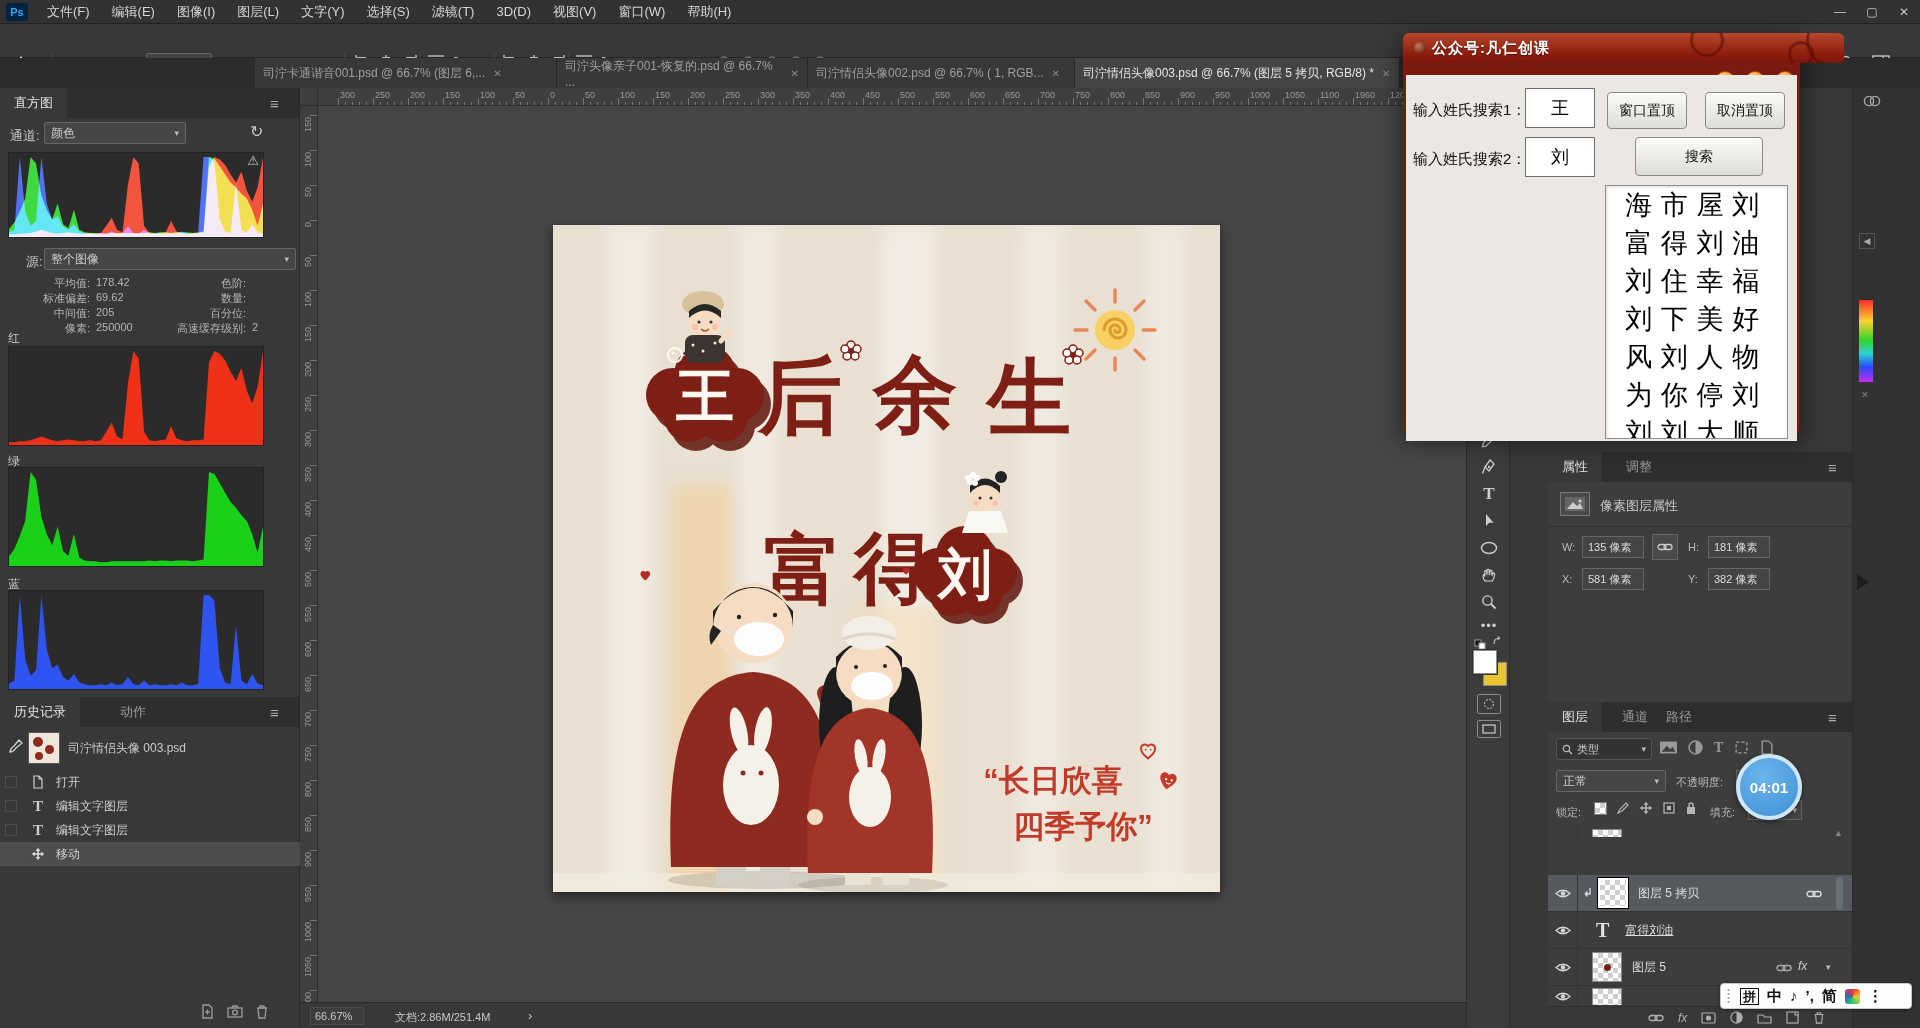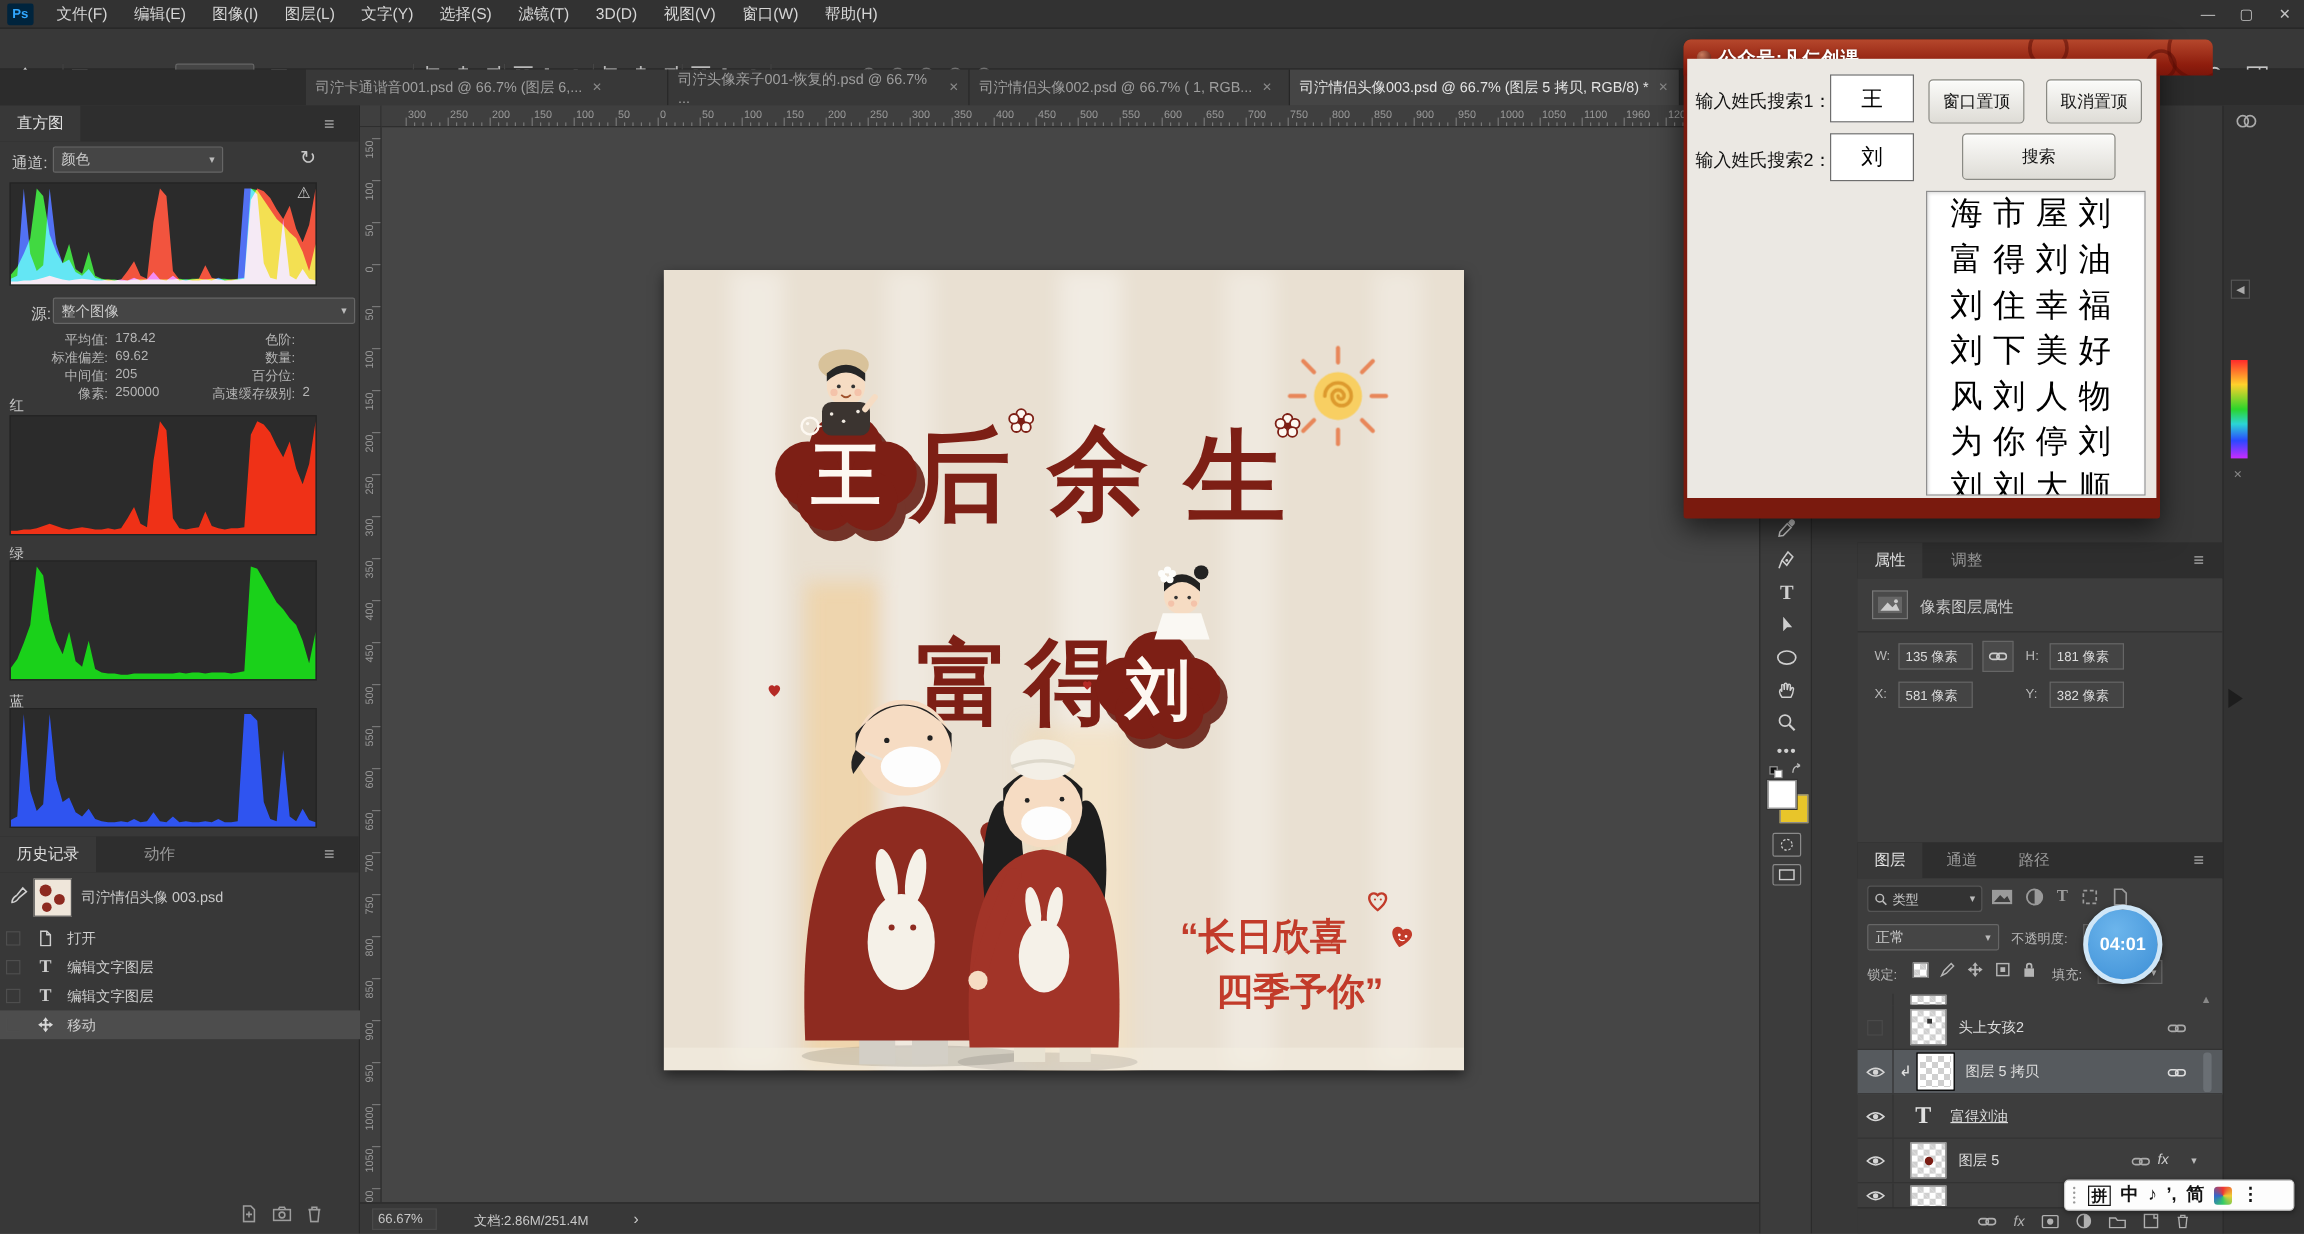--- a/index.html
+++ b/index.html
@@ -64,21 +64,21 @@
   .lrow .eyewell{width:30px;height:100%;border-right:1px solid #333;display:flex;align-items:center;justify-content:center;flex:none}
   .thumb{width:30px;height:30px;flex:none;background:#fff;border:1px solid #888;position:relative}
   .checker{background-color:#fff;background-image:linear-gradient(45deg,#cfcfcf 25%,transparent 25%,transparent 75%,#cfcfcf 75%),linear-gradient(45deg,#cfcfcf 25%,transparent 25%,transparent 75%,#cfcfcf 75%);background-size:10px 10px;background-position:0 0,5px 5px}
   .lname{font-size:12px;color:#ddd;margin-left:10px;white-space:nowrap}
   
   #dialog{left:1403px;top:33px;width:397px;height:399px;z-index:60;box-shadow:0 8px 24px rgba(0,0,0,.6);border-radius:6px 6px 2px 2px;background:#7a1a0e}
   #dlgtitle{position:absolute;left:0;top:0;width:441px;height:30px;border-radius:6px 6px 0 0;background:linear-gradient(#b5472c,#8e1d0d 70%,#7c150a);overflow:hidden}
   .dlgswirl{position:absolute;border:3px solid rgba(90,12,5,.55);border-radius:50%}
   #dlgtitletxt{position:absolute;left:29px;top:6px;color:#fff;font-size:15px;font-weight:bold;letter-spacing:1px;text-shadow:0 1px 2px rgba(0,0,0,.5)}
   .dlgbtn{position:absolute;top:38px;width:20px;height:20px;border-radius:50%;background:radial-gradient(circle at 35% 30%,#ffd98f,#f08a1a 70%,#d96c06);border:1px solid #a84f05;color:#fff;font-size:11px;font-weight:bold;display:flex;align-items:center;justify-content:center;box-shadow:0 1px 2px rgba(0,0,0,.4)}
-  #dlgbody{position:absolute;left:3px;top:16px;width:391px;height:366px;background:#ebe8e3}
+  #dlgbody{position:absolute;left:3px;top:42px;width:391px;height:366px;background:#ebe8e3}
   .dlglabel{position:absolute;font-size:15px;color:#111}
   .dlginput{position:absolute;background:#fff;border:1px solid #6e6e6e;font-size:18px;color:#000;text-align:center;display:flex;align-items:center;justify-content:center}
   .dlgbutton{position:absolute;background:linear-gradient(#fbfbf9,#dedcd6);border:1px solid #8a8a84;border-radius:4px;font-size:14px;color:#111;display:flex;align-items:center;justify-content:center;box-shadow:inset 0 1px 0 #fff}
   .dlglist{position:absolute;background:#fff;border:1px solid #8f8f8f;overflow:hidden;box-shadow:inset 1px 1px 3px rgba(0,0,0,.15)}
   .dlgrow{height:38px;line-height:38px;text-align:center;font-family:"DejaVu Serif",serif;font-size:27px;color:#000;letter-spacing:.32em;white-space:nowrap}
   
   #clock{left:1736px;top:754px;width:66px;height:66px;border-radius:50%;background:radial-gradient(circle at 40% 30%,#6cb5ec,#3d8fd6);border:4px solid #cfe6f7;z-index:70;display:flex;align-items:center;justify-content:center;color:#fff;font-size:15px;font-weight:bold;box-shadow:0 2px 6px rgba(0,0,0,.4)}
   #imebar{left:1720px;top:983px;width:192px;height:26px;background:#fdfdfd;border:1px solid #c9c9c9;border-radius:4px;z-index:70;display:flex;align-items:center;gap:8px;padding:0 6px;box-shadow:0 1px 4px rgba(0,0,0,.35)}
   .imeitem{font-size:15px;font-weight:bold;color:#111;line-height:24px}
   .imeboxed{border:1px solid #111;font-size:13px;padding:0 2px;line-height:15px}
@@ -907,21 +907,21 @@
     <div class="field" style="left:160px;top:54px;width:62px;height:22px">181 像素</div>
     <span class="lblsm" style="left:14px;top:91px">X:</span>
     <div class="field" style="left:34px;top:86px;width:62px;height:22px">581 像素</div>
     <span class="lblsm" style="left:140px;top:91px">Y:</span>
     <div class="field" style="left:160px;top:86px;width:62px;height:22px">382 像素</div>
   </div>
 
   <div class="abs phead" style="left:1548px;top:702px;width:304px">
     <div class="ptab active" style="left:0">图层</div>
     <div class="ptab" style="left:60px">通道</div>
-    <div class="ptab" style="left:120px">路径</div>
+    <div class="ptab" style="left:104px">路径</div>
     <span class="pmenu" style="left:280px;top:7px">≡</span>
   </div>
   <div class="abs panelbody" style="left:1548px;top:732px;width:304px;height:274px">
     <div class="abs" style="left:8px;top:6px;width:96px;height:22px;background:#333;border:1px solid #555;border-radius:3px;display:flex;align-items:center;padding:0 5px;gap:4px">
       <svg width="11" height="11" viewBox="0 0 16 16">
           <circle cx="6.5" cy="6.5" r="4.6" fill="none" stroke="#bbb" stroke-width="1.8"></circle>
           <line x1="10" y1="10" x2="14.5" y2="14.5" stroke="#bbb" stroke-width="2"></line>
         </svg>
       <span style="font-size:11px;color:#ccc">类型</span>
       <span class="caret" style="margin-left:auto">▾</span>
@@ -974,33 +974,20 @@
     <div class="field" style="left:200px;top:68px;width:54px;height:20px">
         <span>100%</span>
         <span class="caret" style="margin-left:auto;margin-right:4px">▾</span>
       </div>
   </div>
 
   <div class="lrow" style="top:828px;height:10px;overflow:hidden">
     <div class="eyewell" style="height:10px"></div>
     <div class="thumb checker" style="margin-left:14px;height:8px;border-bottom:none"></div>
     <span class="abs" style="left:286px;top:0;color:#888;font-size:9px">▲</span>
-  </div>
-  <div class="lrow" style="top:838px;height:37px;border-bottom:1px solid #333">
-    <div class="eyewell">
-        <div style="width:13px;height:13px;border:1px solid #4a4a4a"></div>
-      </div>
-    <div class="thumb checker" style="margin-left:14px">
-        <div class="abs" style="left:13px;top:7px;width:4px;height:4px;background:#333"></div>
-      </div>
-    <span class="lname">头上女孩2</span>
-    <svg class="abs" style="left:258px;top:14px" width="16" height="10" viewBox="0 0 16 10">
-        <rect x="1" y="2.5" width="8" height="5" rx="2.5" fill="none" stroke="#aaa" stroke-width="1.3"></rect>
-        <rect x="7" y="2.5" width="8" height="5" rx="2.5" fill="none" stroke="#aaa" stroke-width="1.3"></rect>
-      </svg>
   </div>
   <div class="lrow" style="top:875px;height:37px;background:#565a5e;border-bottom:1px solid #333">
     <div class="eyewell">
       <svg width="16" height="11" viewBox="0 0 16 11">
           <path d="M1,5.5 Q8,-1 15,5.5 Q8,12 1,5.5 Z" fill="none" stroke="#d5d5d5" stroke-width="1.2"></path>
           <circle cx="8" cy="5.5" r="2.2" fill="#d5d5d5"></circle>
         </svg>
     </div>
     <svg style="margin-left:4px" width="12" height="12" viewBox="0 0 12 12">
         <path d="M8,1 V7 H3 M3,7 l2.5,-2.5 M3,7 l2.5,2.5" fill="none" stroke="#ddd" stroke-width="1.3"></path>

